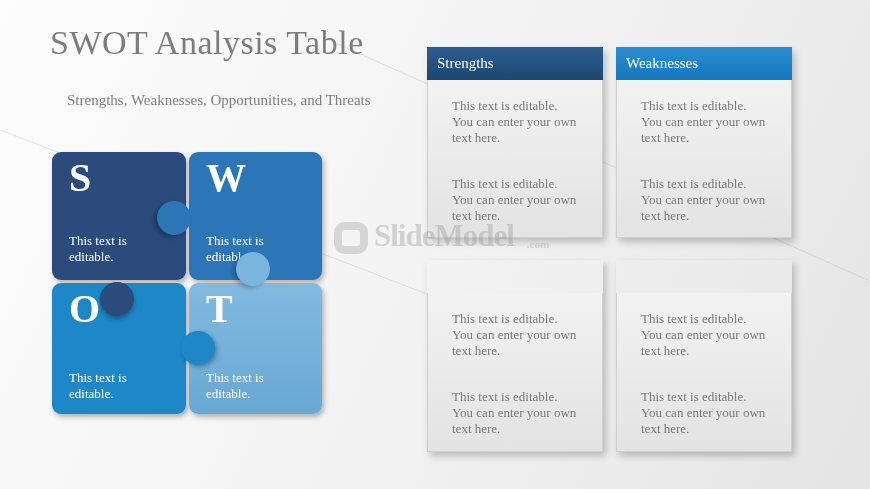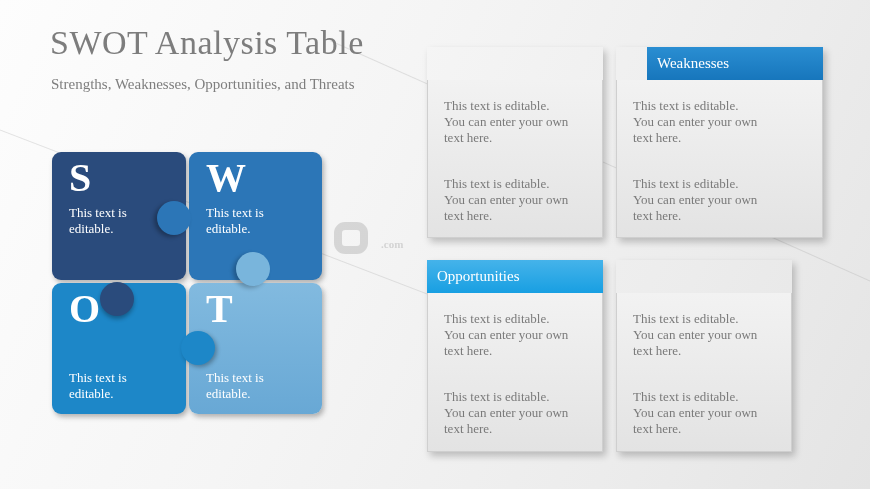--- a/index.html
+++ b/index.html
@@ -7,56 +7,56 @@
     position:relative; width:870px; height:489px; overflow:hidden;
     font-family:Liberation Serif, serif;
     background:linear-gradient(115deg,#fdfdfd 0%,#f5f5f5 40%,#ececec 75%,#e4e4e4 100%);
   }
   .bg-streak { position:absolute; height:1px; background:rgba(160,160,160,0.28); transform-origin:left top; }
   .streak-a { left:-30px; top:118px; width:560px; transform:rotate(21deg); }
   .streak-b { left:330px; top:40px; width:720px; transform:rotate(24deg); }
 
   .title { position:absolute; left:50px; top:24px; margin:0; font-size:34px; font-weight:400;
            color:#7d7d7d; letter-spacing:0.5px; }
-  .subtitle { position:absolute; left:51px; top:76px; margin:0; font-size:15px; color:#7e7e7e; }
+  .subtitle { position:absolute; left:51px; top:76px; margin:16px; font-size:15px; color:#7e7e7e; }
 
   
   .puzzle { position:absolute; left:52px; top:152px; width:270px; height:262px; }
   .piece { position:absolute; border-radius:9px; box-shadow:2px 3px 5px rgba(50,50,50,0.35); }
   .piece-s { left:0; top:0; width:134px; height:128px; background:#2A4B7C; }
   .piece-w { left:137px; top:0; width:133px; height:128px; background:#2C76B7; }
   .piece-o { left:0; top:131px; width:134px; height:131px; background:#1D87C8; }
   .piece-t { left:137px; top:131px; width:133px; height:131px;
              background:linear-gradient(#82badf,#68a8d5); }
   .piece-letter { position:absolute; left:17px; top:2px; font-size:40px; font-weight:bold; color:#fff; }
-  .piece-caption { position:absolute; left:17px; font-size:13px; line-height:16px; color:#fff; }
+  .piece-caption { position:absolute; left:17px; font-size:13px; line-height:16px; color:#fff;margin-top:28px; }
   .caption-top { top:53px; }
   .caption-bottom { bottom:12px; }
   .piece-caption span { display:block; }
   .knob { position:absolute; width:34px; height:34px; border-radius:50%; }
   .knob-w { left:105px; top:49px;  background:#2C76B7; box-shadow:-3px 2px 4px rgba(0,0,0,0.30); }
   .knob-s { left:48px;  top:130px; background:#2A4B7C; box-shadow:0 3px 4px rgba(0,0,0,0.30); }
   .knob-t { left:184px; top:100px; background:#79b5dc; box-shadow:-3px 2px 4px rgba(0,0,0,0.25); }
   .knob-o { left:129px; top:179px; background:#1D87C8; box-shadow:2px 2px 4px rgba(0,0,0,0.30); }
 
   
   .panel { position:absolute; width:176px; box-shadow:3px 4px 7px rgba(0,0,0,0.22); }
   .panel-strengths     { left:427px; top:47px;  height:191px; }
-  .panel-weaknesses    { left:616px; top:47px;  height:191px;padding-left:31px; }
+  .panel-weaknesses    { left:616px; top:47px;  height:191px; }
   .panel-opportunities { left:427px; top:260px; height:192px; }
   .panel-threats       { left:616px; top:260px; height:192px; }
   .panel-header { height:33px; line-height:33px; padding-left:10px; color:#fff; font-size:15px; }
   .hdr-strengths     { background:linear-gradient(#2d5c90,#1c4870); }
   .hdr-weaknesses    { background:linear-gradient(#2a8ed2,#1776bc); }
   .hdr-opportunities { background:linear-gradient(#45b3ea,#189fe2); }
   .hdr-threats       { background:linear-gradient(#7cc5ec,#5bb4e6); }
   .panel-body { position:absolute; left:0; right:0; top:33px; bottom:0;
                 background:linear-gradient(#f2f2f2,#e3e3e3);
                 border:1px solid #cfcfcf; border-top:none; box-sizing:border-box; }
-  .panel-body p { margin:0; padding:0 8px 0 16px; font-size:13px; line-height:16px; color:#7a7a7a; }
+  .panel-body p { margin:8px; padding:0 8px 0 16px; font-size:13px; line-height:16px; color:#7a7a7a; }
   .panel-body p span { display:block; }
   .para-1 { margin-top:18px !important; }
   .para-2 { margin-top:30px !important; }
 
   
   .watermark { position:absolute; left:334px; top:218px; display:flex; align-items:flex-start;
                z-index:50; pointer-events:none; }
   .wm-logo { width:34px; height:32px; border:8px solid rgba(150,150,150,0.32);
              border-radius:11px; box-sizing:border-box; margin-top:4px; }
   .wm-text { font-size:31px; font-weight:bold; color:rgba(148,148,148,0.36);
@@ -104,20 +104,21 @@
         <span>editable.</span>
       </div>
     </div>
     <div class="knob knob-w"></div>
     <div class="knob knob-s"></div>
     <div class="knob knob-t"></div>
     <div class="knob knob-o"></div>
   </div>
 
   <section class="panel panel-strengths">
+    <div class="panel-header hdr-strengths">Strengths</div>
     <div class="panel-body">
       <p class="para-1">
         <span>This text is editable.</span>
         <span>You can enter your own</span>
         <span>text here.</span>
       </p>
       <p class="para-2">
         <span>This text is editable.</span>
         <span>You can enter your own</span>
         <span>text here.</span>
@@ -135,21 +136,20 @@
       </p>
       <p class="para-2">
         <span>This text is editable.</span>
         <span>You can enter your own</span>
         <span>text here.</span>
       </p>
     </div>
   </section>
 
   <section class="panel panel-opportunities">
-    <div class="panel-header hdr-opportunities">Opportunities</div>
     <div class="panel-body">
       <p class="para-1">
         <span>This text is editable.</span>
         <span>You can enter your own</span>
         <span>text here.</span>
       </p>
       <p class="para-2">
         <span>This text is editable.</span>
         <span>You can enter your own</span>
         <span>text here.</span>
@@ -167,16 +167,17 @@
       <p class="para-2">
         <span>This text is editable.</span>
         <span>You can enter your own</span>
         <span>text here.</span>
       </p>
     </div>
   </section>
 
   <div class="watermark">
     <div class="wm-logo"></div>
+    <div class="wm-text">SlideModel</div>
     <div class="wm-com">.com</div>
   </div>
 
 </div>
 
 </body></html>

